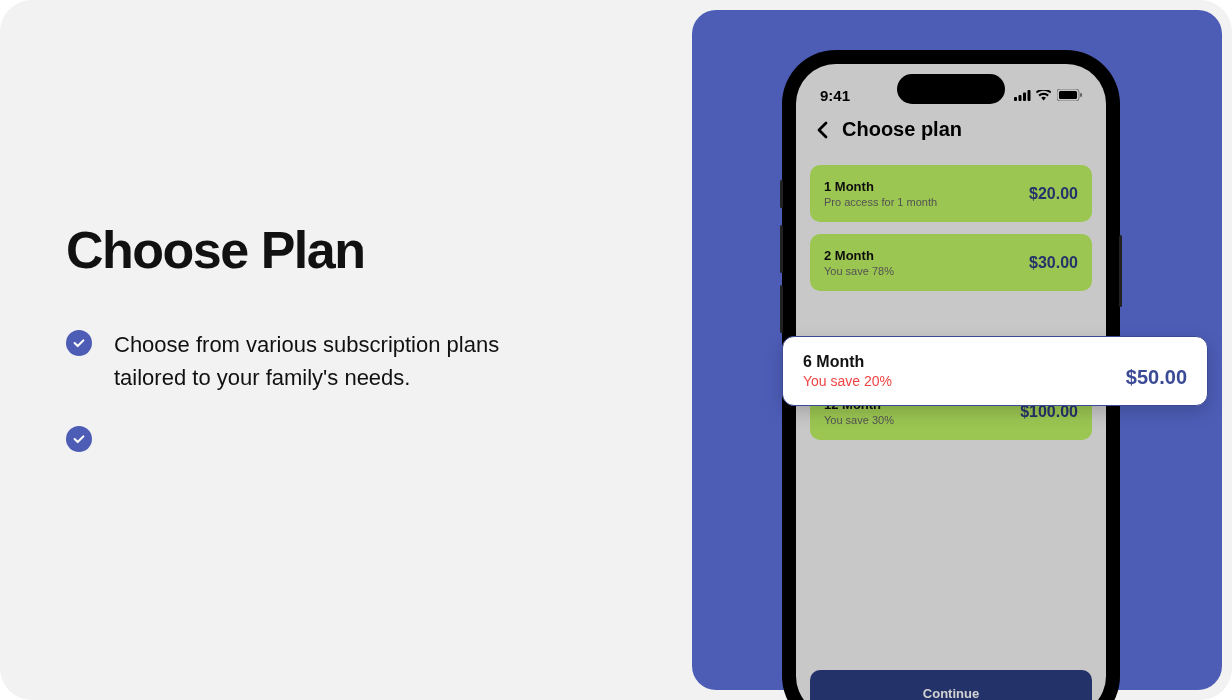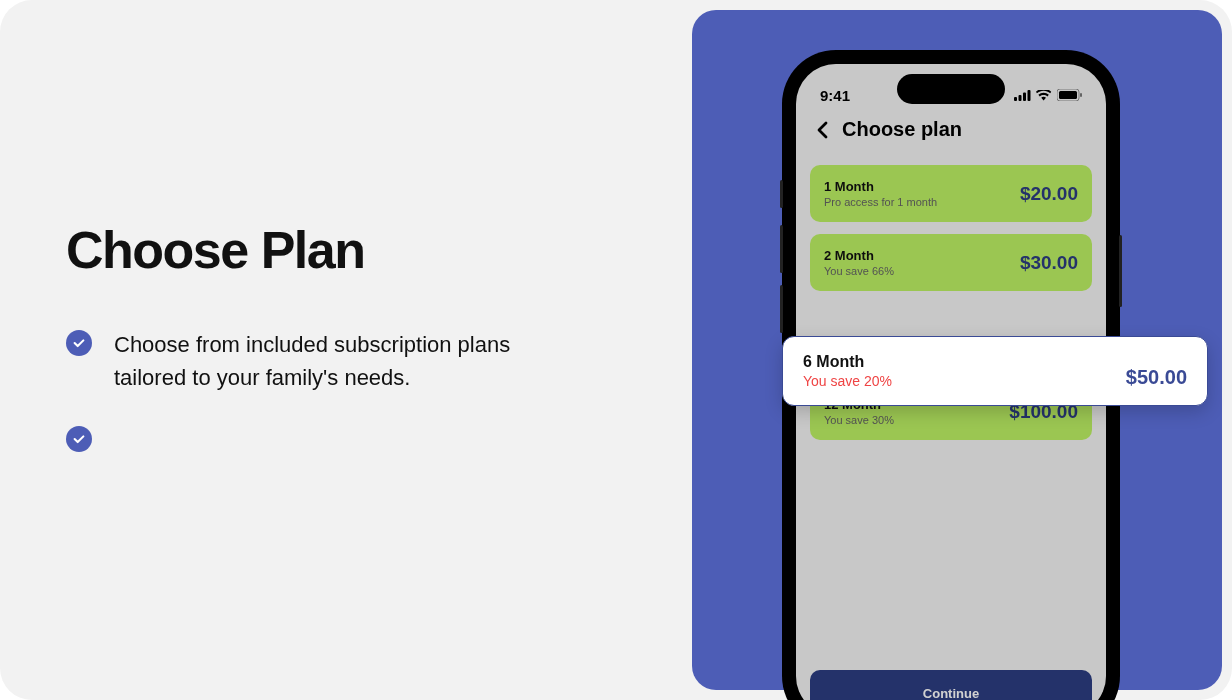--- a/index.html
+++ b/index.html
@@ -142,21 +142,21 @@
       border-radius: 10px;
       padding: 14px 14px;
       margin-bottom: 12px;
       display: flex;
       justify-content: space-between;
       align-items: center;
     }
     .plan-left { display: flex; flex-direction: column; }
     .plan-name { font-size: 13px; font-weight: 700; color: #111; }
     .plan-desc { font-size: 11px; color: #666; margin-top: 2px; }
-    .plan-price { font-size: 19px; font-weight: 700; color: #2d3d82; }
+    .plan-price { font-size: 16px; font-weight: 700; color: #2d3d82; }
 
     .highlight-wrapper {
       position: absolute;
       left: 90px;
       top: 326px;
       width: 426px;
       z-index: 50;
     }
     .highlight-card {
       background: #fff;
@@ -207,21 +207,21 @@
 
   <div class="left-panel">
     <h1 class="heading">Choose Plan</h1>
     <ul class="bullet-list">
       <li class="bullet-item">
         <span class="check-icon">
           <svg viewBox="0 0 16 16" fill="none">
               <path d="M3 8l3.5 3.5L13 5" stroke="#fff" stroke-width="2.4" stroke-linecap="round" stroke-linejoin="round"></path>
             </svg>
         </span>
-        <span class="bullet-text">Choose from included subscription plans tailored to your family's needs.</span>
+        <span class="bullet-text">Choose from various subscription plans tailored to your family's needs.</span>
       </li>
       <li class="bullet-item">
         <span class="check-icon">
           <svg viewBox="0 0 16 16" fill="none">
               <path d="M3 8l3.5 3.5L13 5" stroke="#fff" stroke-width="2.4" stroke-linecap="round" stroke-linejoin="round"></path>
             </svg>
         </span>
       </li>
     </ul>
   </div>
@@ -271,21 +271,21 @@
               <div class="plan-left">
                 <span class="plan-name">1 Month</span>
                 <span class="plan-desc">Pro access for 1 month</span>
               </div>
               <span class="plan-price">$20.00</span>
             </div>
 
             <div class="plan-card">
               <div class="plan-left">
                 <span class="plan-name">2 Month</span>
-                <span class="plan-desc">You save 66%</span>
+                <span class="plan-desc">You save 78%</span>
               </div>
               <span class="plan-price">$30.00</span>
             </div>
 
             <div class="plan-spacer"></div>
 
             <div class="plan-card">
               <div class="plan-left">
                 <span class="plan-name">12 Month</span>
                 <span class="plan-desc">You save 30%</span>

